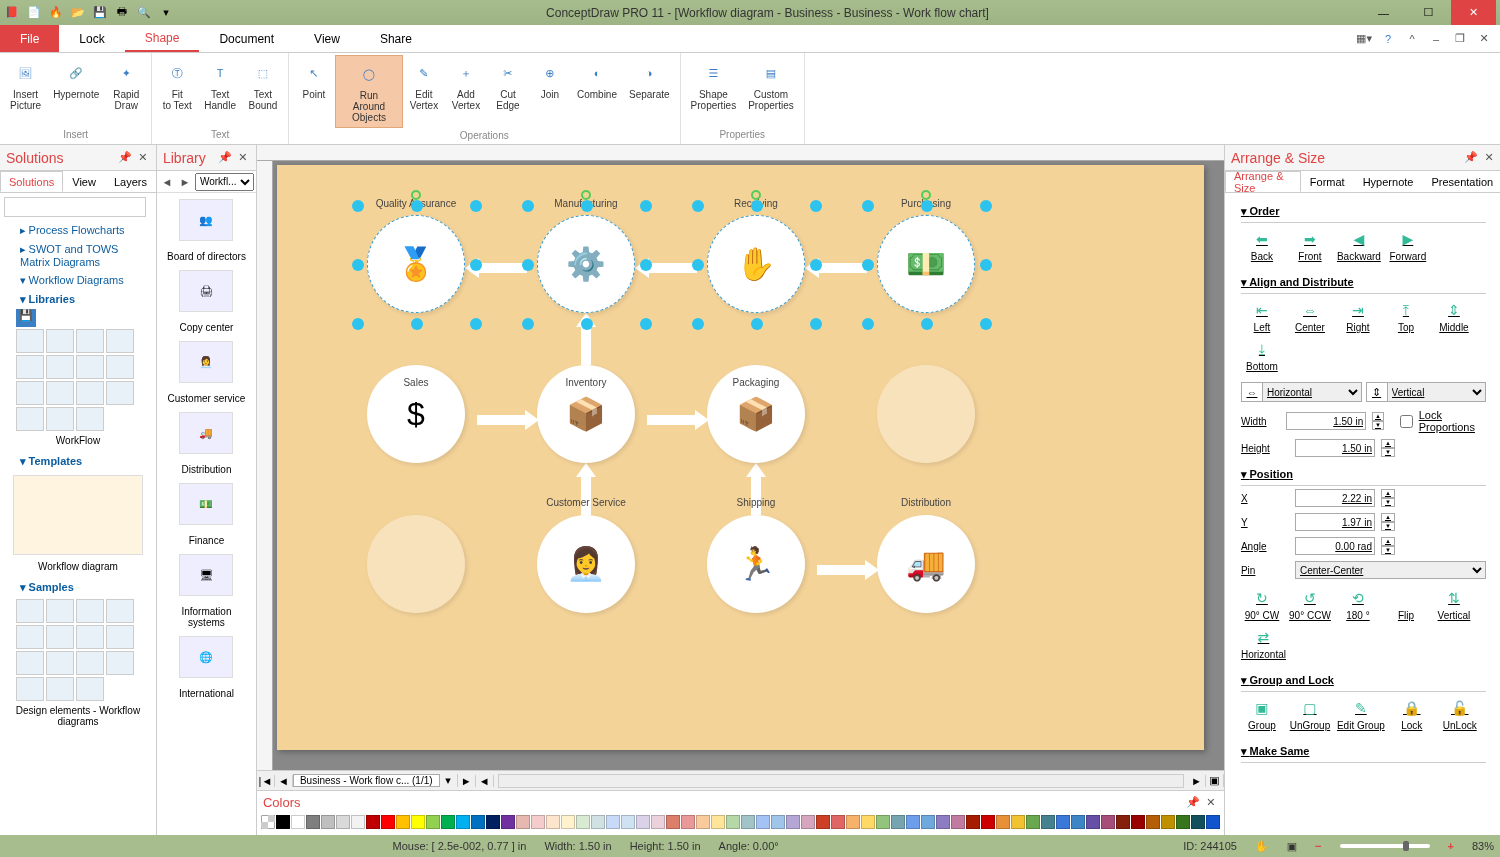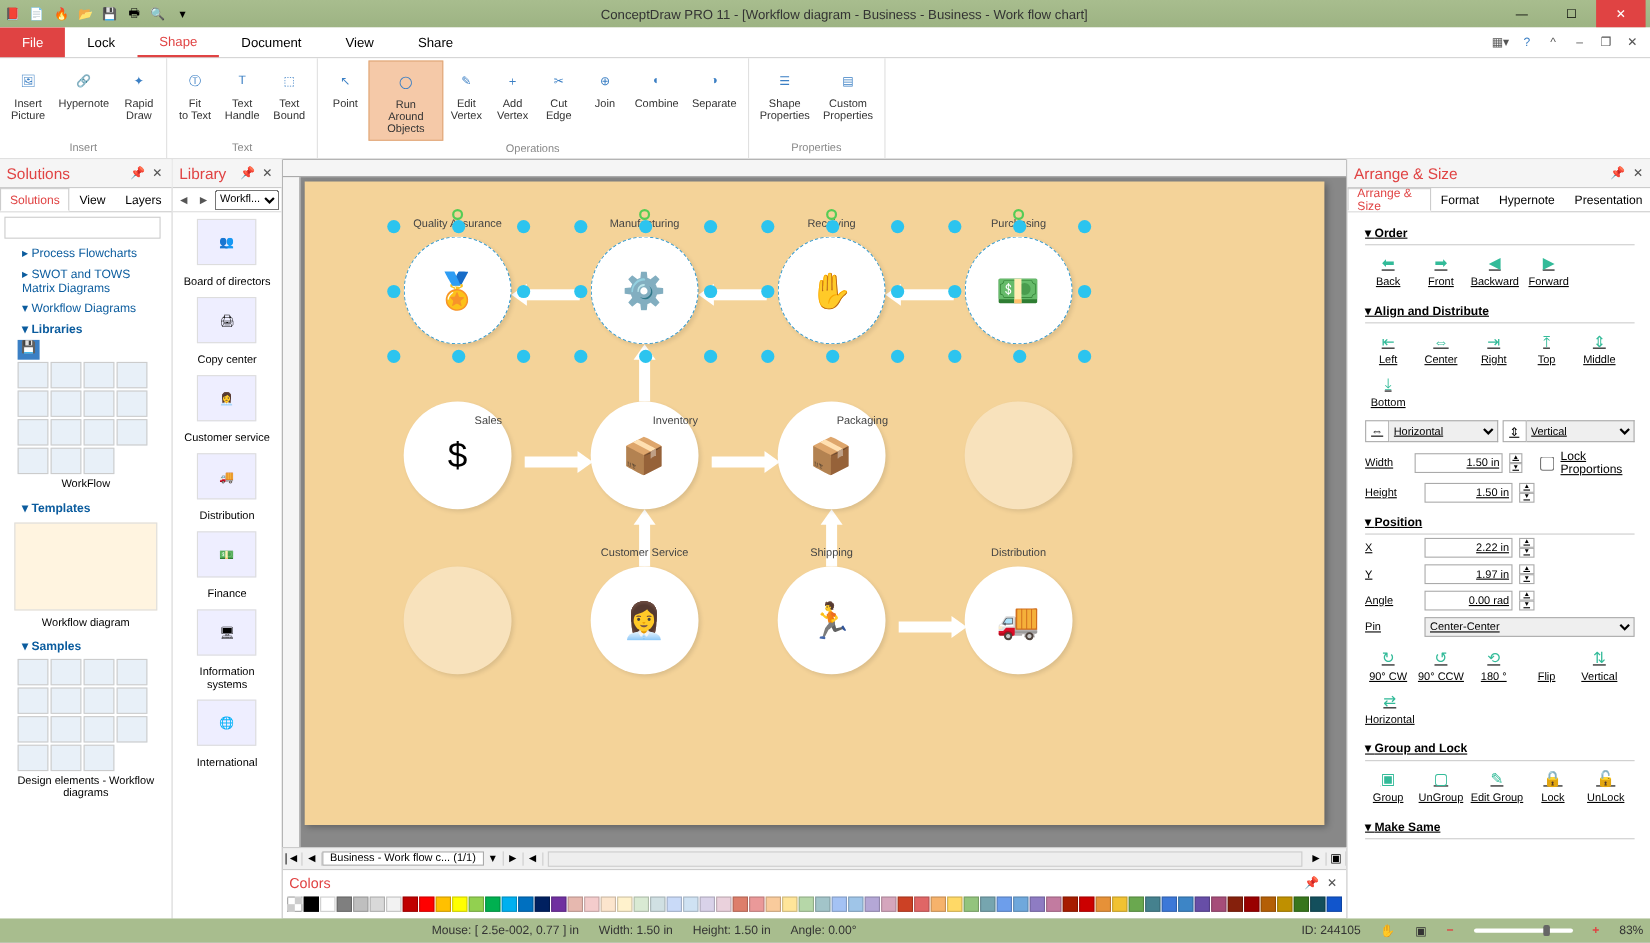--- a/index.html
+++ b/index.html
@@ -65,21 +65,21 @@
 .libitem .llabel { text-align: center; font-size: 10px; padding-top: 10px; max-width: 80px; }
 
 
 .canvas-wrap { flex: 1; display: flex; flex-direction: column; background: #888; }
 .canvas-area { flex: 1; position: relative; background: #888; overflow: hidden; }
 .ruler-h { height: 16px; background: #f5f5f5; border-bottom:1px solid #aaa; }
 .ruler-v { position:absolute; left:0; top:16px; bottom:0; width:16px; background:#f5f5f5; border-right:1px solid #aaa;}
 .page { position: absolute; left: 20px; top: 20px; right: 20px; bottom: 20px; background: #f4d399; box-shadow: 2px 2px 6px rgba(0,0,0,0.3); }
 .node { position: absolute; width: 98px; height: 98px; border-radius: 50%; background: #fff; box-shadow: 2px 2px 4px rgba(0,0,0,0.1); }
 .node .nlabel { position: absolute; top: -18px; left: 50%; transform: translateX(-50%); font-size: 10px; color: #444; text-align:center; white-space:nowrap; }
-.node .nlabel.inside { top: 12px; margin-left: 28px; }
+.node .nlabel.inside { top: 12px; }
 .node.empty { background: rgba(255,255,255,0.35); }
 .node.selected { border: 1px dashed #3b9fd4; }
 .sel-handle { position:absolute; width:12px; height:12px; background:#2cc4ef; border-radius:50%; }
 .sel-rot { position:absolute; width:10px; height:10px; border: 2px solid #5c5; border-radius:50%; background:transparent; top:-26px; left:50%; transform:translateX(-50%);}
 .arrow { position:absolute; background: #fff; height: 10px; }
 .arrow::after { content:""; position:absolute; right:-12px; top:-5px; border-left:14px solid #fff; border-top:10px solid transparent; border-bottom:10px solid transparent;}
 .arrow.left::after { right:auto; left:-12px; border-left:none; border-right:14px solid #fff; }
 .arrow.up { width:10px; }
 .arrow.up::after { right:auto; left:-5px; top:-12px; border:none; border-bottom:14px solid #fff; border-left:10px solid transparent; border-right:10px solid transparent;}
 .nicon { position:absolute; left:50%; top:50%; transform:translate(-50%,-50%); font-size:32px; }

